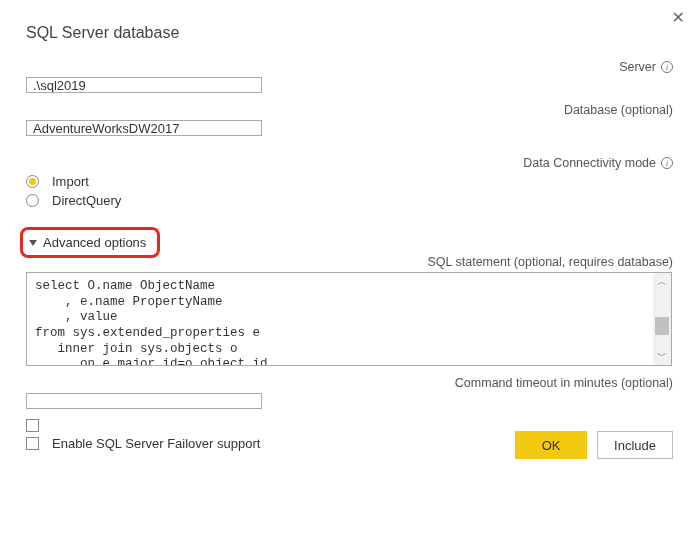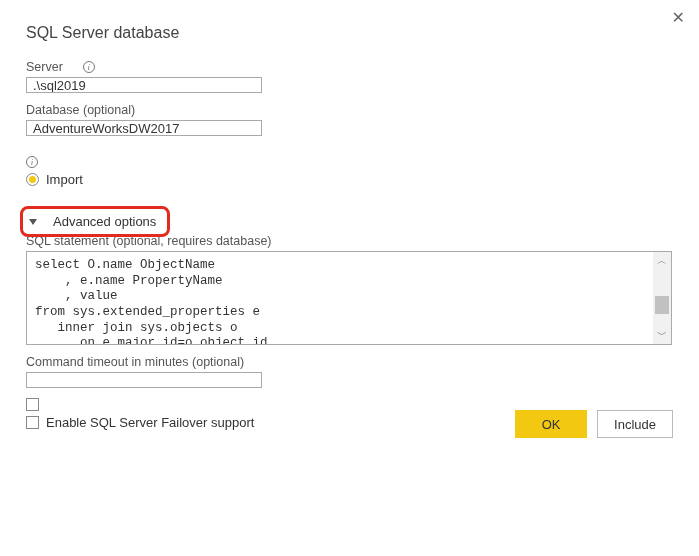--- a/index.html
+++ b/index.html
@@ -32,21 +32,22 @@
     font-weight: 400;
     color: #444;
     margin: 14px 0 18px 0;
   }
   .field-label {
     font-size: 12.5px;
     color: #555;
     margin-bottom: 3px;
     display: flex;
     align-items: center;
-    gap: 20px;
+    gap: 5px;
+    justify-content: flex-end;
   }
   .info-icon {
     display: inline-flex;
     width: 12px;
     height: 12px;
     border: 1px solid #777;
     border-radius: 50%;
     align-items: center;
     justify-content: center;
     font-size: 9px;
@@ -62,21 +63,21 @@
     font-size: 13px;
     font-family: inherit;
     color: #333;
     outline: none;
   }
   .field-block { margin-bottom: 10px; }
   .section-gap { margin-top: 20px; }
   .radio-row, .check-row {
     display: flex;
     align-items: center;
-    gap: 7px;
+    gap: 13px;
     margin: 4px 0;
     font-size: 13px;
     color: #333;
   }
   .radio {
     width: 13px; height: 13px;
     border: 1px solid #888;
     border-radius: 50%;
     display: inline-flex;
     align-items: center;
@@ -104,21 +105,21 @@
   .checkbox.checked::after {
     content: "✓";
     color: #333;
     font-size: 11px;
     line-height: 1;
     font-weight: bold;
   }
   .adv-toggle-wrap {
     display: inline-flex;
     align-items: center;
-    gap: 12px;
+    gap: 2px;
     margin-top: 18px;
     padding: 5px 8px 5px 3px;
     cursor: pointer;
     position: relative;
   }
   .highlight-box {
     position: absolute;
     left: -6px; top: -3px;
     right: -6px; bottom: -3px;
     border: 3px solid #e22b1e;
@@ -222,25 +223,30 @@
     <input class="text-input" type="text" value=".\sql2019" style="">
   </div>
 
   <div class="field-block">
     <div class="field-label">Database (optional)</div>
     <input class="text-input" type="text" value="AdventureWorksDW2017" style="">
   </div>
 
   <div class="section-gap">
     <div class="field-label">
+      <span>Data Connectivity mode</span>
       <span class="info-icon">i</span>
     </div>
     <div class="radio-row">
       <span class="radio checked"></span>
       <span>Import</span>
+    </div>
+    <div class="radio-row">
+      <span class="radio"></span>
+      <span>DirectQuery</span>
     </div>
   </div>
 
   <div class="adv-toggle-wrap">
     <span class="tri"></span>
     <span>Advanced options</span>
     <span class="highlight-box"></span>
   </div>
 
   <div class="field-block">

